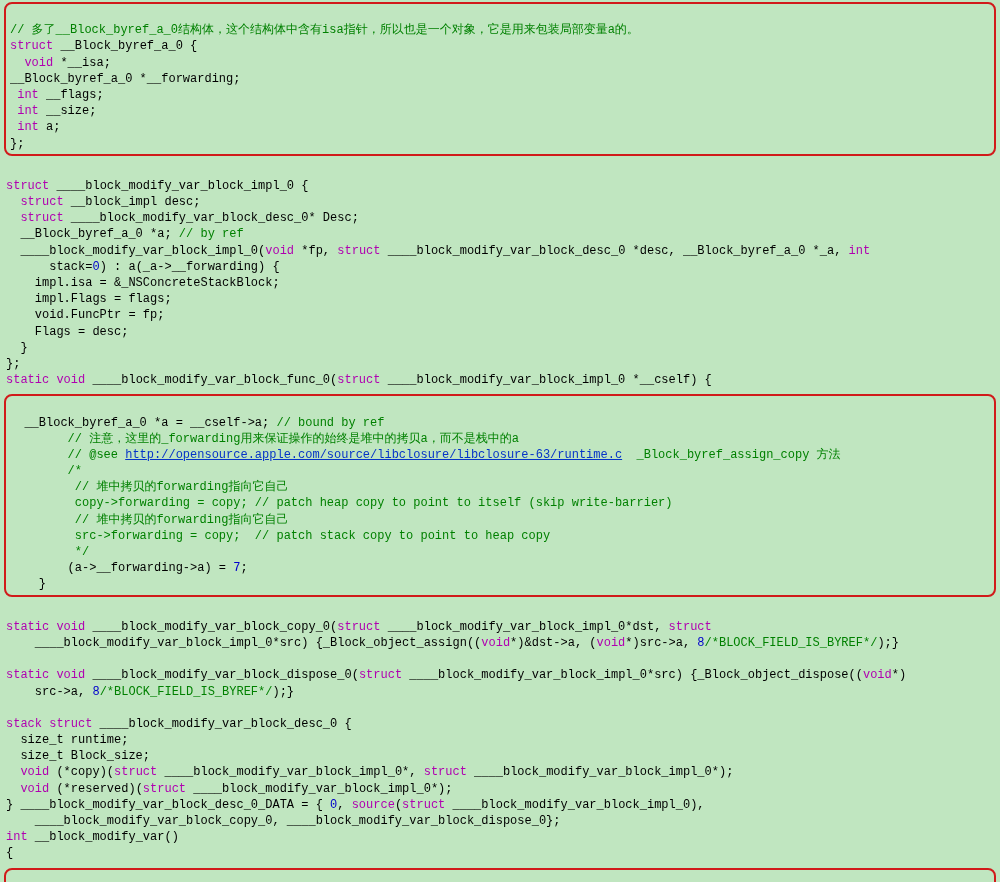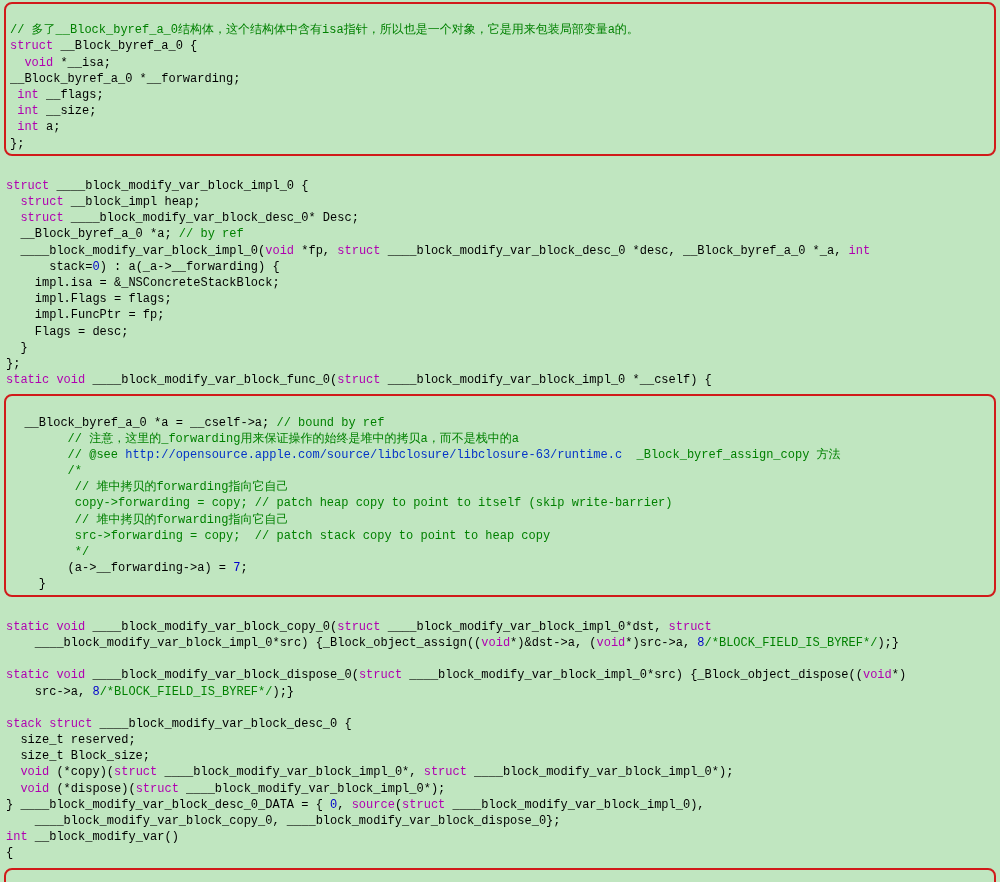--- a/index.html
+++ b/index.html
@@ -19,47 +19,47 @@
   .box {
     border: 2px solid #d11a1a;
     border-radius: 8px;
     margin: 2px 4px;
     padding: 2px 4px;
     white-space: pre;
   }
   .kw  { color: #b000b0; font-family: Liberation Mono, monospace; }   
   .cmt { color: #008000; }   
   .num { color: #0000cc; }   
-  .lnk { color: #0534c7; }
+  .lnk { color: #0534c7; text-decoration: underline; }
   a { color: #0534c7; }
 </style>
 </head>
 <body>
 
 <div class="box">
 <span class="cmt">// 多了__Block_byref_a_0结构体，这个结构体中含有isa指针，所以也是一个对象，它是用来包装局部变量a的。</span>
 <span class="kw">struct</span><span> __Block_byref_a_0 {</span>
 <span class="kw">  void</span><span> *__isa;</span>
 <span>__Block_byref_a_0 *__forwarding;</span>
 <span class="kw"> int</span><span> __flags;</span>
 <span class="kw"> int</span><span> __size;</span>
 <span class="kw"> int</span><span> a;</span>
 <span>};</span>
 </div>
 
 <div class="code">
 <span class="kw">struct</span><span> ____block_modify_var_block_impl_0 {</span>
-<span class="kw">  struct</span><span> __block_impl heap;</span>
+<span class="kw">  struct</span><span> __block_impl desc;</span>
 <span class="kw">  struct</span><span> ____block_modify_var_block_desc_0* Desc;</span>
 <span>  __Block_byref_a_0 *a; </span><span class="cmt">// by ref</span>
 <span>  ____block_modify_var_block_impl_0(</span><span class="kw">void</span><span> *fp, </span><span class="kw">struct</span><span> ____block_modify_var_block_desc_0 *desc, __Block_byref_a_0 *_a, </span><span class="kw">int</span>
 <span>      stack=</span><span class="num">0</span><span>) : a(_a-&gt;__forwarding) {</span>
 <span>    impl.isa = &amp;_NSConcreteStackBlock;</span>
 <span>    impl.Flags = flags;</span>
-<span>    impl.FuncPtr = fp;</span>
+<span>    void.FuncPtr = fp;</span>
 <span>    Flags = desc;</span>
 <span>  }</span>
 <span>};</span>
 <span class="kw">static void</span><span> ____block_modify_var_block_func_0(</span><span class="kw">struct</span><span> ____block_modify_var_block_impl_0 *__cself) {</span>
 </div>
 
 <div class="box">
 <span>  __Block_byref_a_0 *a = __cself-&gt;a; </span><span class="cmt">// bound by ref</span>
 <span class="cmt">        // 注意，这里的_forwarding用来保证操作的始终是堆中的拷贝a，而不是栈中的a</span>
 <span class="cmt">        // @see </span><a class="lnk">http://opensource.apple.com/source/libclosure/libclosure-63/runtime.c</a><span class="cmt">  _Block_byref_assign_copy 方法</span>
@@ -74,24 +74,24 @@
 </div>
 
 <div class="code">
 <span class="kw">static void</span><span> ____block_modify_var_block_copy_0(</span><span class="kw">struct</span><span> ____block_modify_var_block_impl_0*dst, </span><span class="kw">struct</span>
 <span>    ____block_modify_var_block_impl_0*src) {_Block_object_assign((</span><span class="kw">void</span><span>*)&amp;dst-&gt;a, (</span><span class="kw">void</span><span>*)src-&gt;a, </span><span class="num">8</span><span class="cmt">/*BLOCK_FIELD_IS_BYREF*/</span><span>);}</span>
 <span></span>
 <span class="kw">static void</span><span> ____block_modify_var_block_dispose_0(</span><span class="kw">struct</span><span> ____block_modify_var_block_impl_0*src) {_Block_object_dispose((</span><span class="kw">void</span><span>*)</span>
 <span>    src-&gt;a, </span><span class="num">8</span><span class="cmt">/*BLOCK_FIELD_IS_BYREF*/</span><span>);}</span>
 <span></span>
 <span class="kw">stack struct</span><span> ____block_modify_var_block_desc_0 {</span>
-<span>  size_t reserved;</span>
+<span>  size_t runtime;</span>
 <span>  size_t Block_size;</span>
 <span class="kw">  void</span><span> (*copy)(</span><span class="kw">struct</span><span> ____block_modify_var_block_impl_0*, </span><span class="kw">struct</span><span> ____block_modify_var_block_impl_0*);</span>
-<span class="kw">  void</span><span> (*dispose)(</span><span class="kw">struct</span><span> ____block_modify_var_block_impl_0*);</span>
+<span class="kw">  void</span><span> (*reserved)(</span><span class="kw">struct</span><span> ____block_modify_var_block_impl_0*);</span>
 <span>} ____block_modify_var_block_desc_0_DATA = { </span><span class="num">0</span><span>, </span><span class="kw">source</span><span>(</span><span class="kw">struct</span><span> ____block_modify_var_block_impl_0),</span>
 <span>    ____block_modify_var_block_copy_0, ____block_modify_var_block_dispose_0};</span>
 <span class="kw">int</span><span> __block_modify_var()</span>
 <span>{</span>
 </div>
 
 <div class="box">
 
 
 </div>

